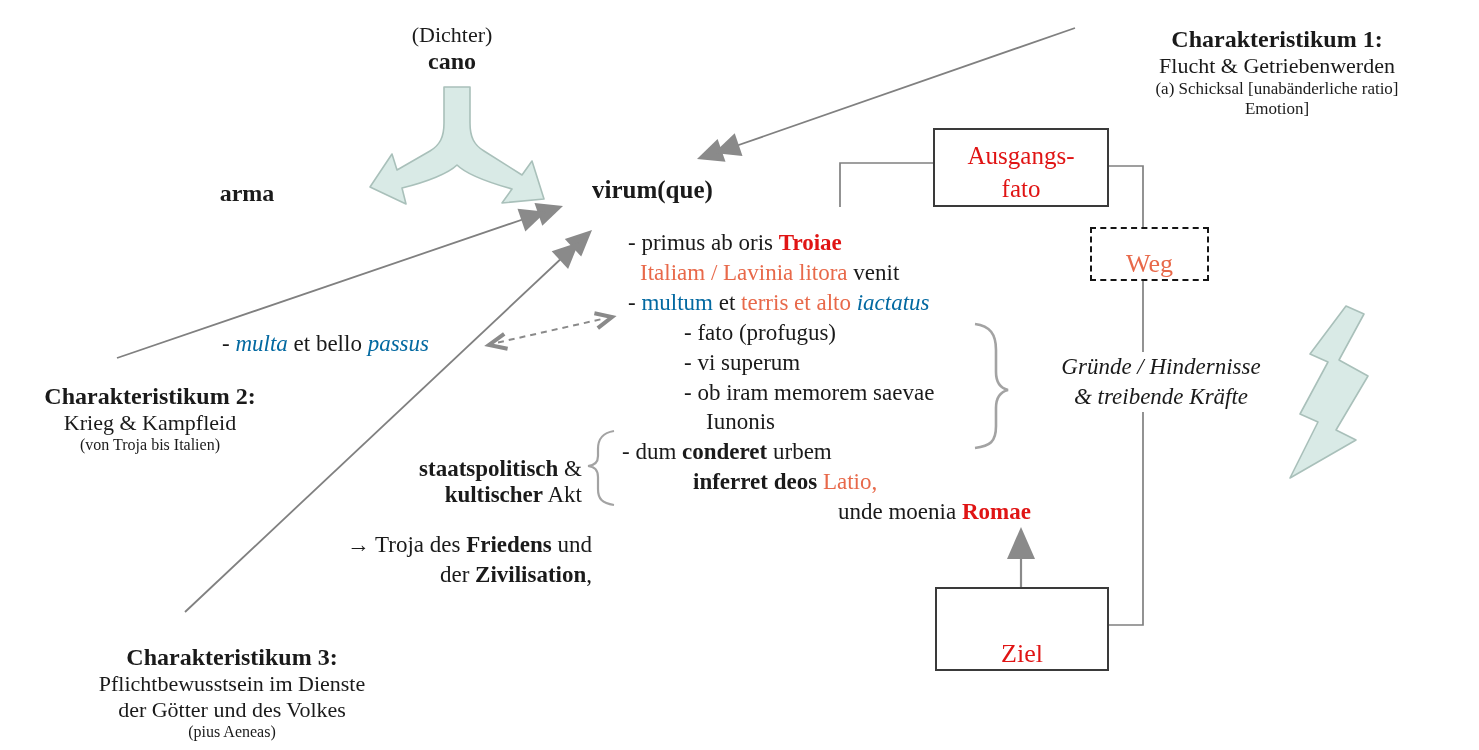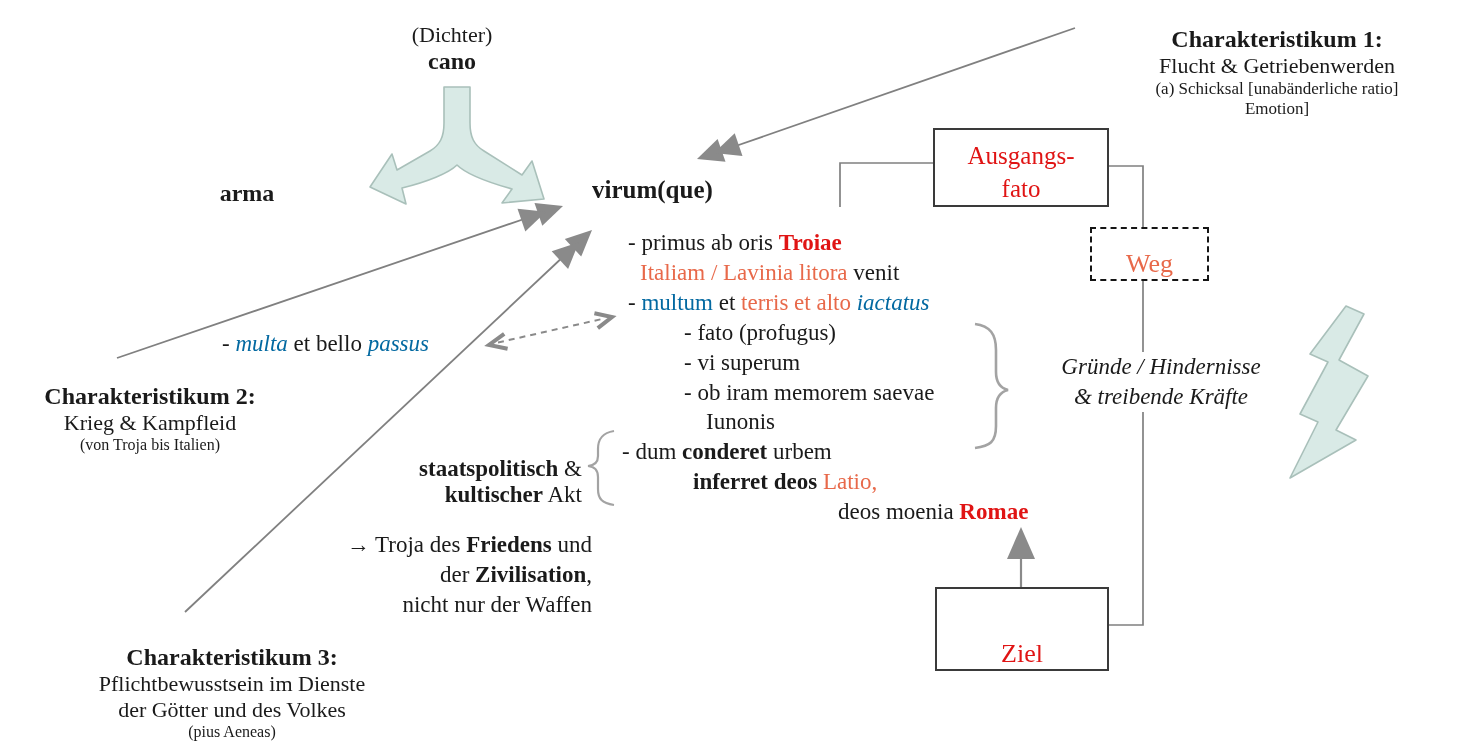--- a/index.html
+++ b/index.html
@@ -128,27 +128,26 @@
     <div><span class="b">kultischer</span><span> Akt</span></div>
   </div>
 
   <div class="abs t23" style="left:622px;top:439px;">
     <span>- dum </span><span class="b">conderet</span><span> urbem</span>
   </div>
   <div class="abs t23" style="left:693px;top:469px;">
     <span class="b">inferret deos</span><span class="salmon"> Latio,</span>
   </div>
   <div class="abs t23" style="left:838px;top:499px;">
-    <span>deos moenia </span><span class="b red">Romae</span>
+    <span>unde moenia </span><span class="b red">Romae</span>
   </div>
 
   <div class="abs rgt t23" style="right:887px;top:530px;line-height:30px;">
     <div><span>→ Troja des </span><span class="b">Friedens</span><span> und</span></div>
     <div><span>der </span><span class="b">Zivilisation</span><span>,</span></div>
-    <div>nicht nur der Waffen</div>
   </div>
 
   <div class="abs ctr" style="left:62px;top:644px;width:340px;">
     <div class="t24 b">Charakteristikum 3:</div>
     <div class="t22">Pflichtbewusstsein im Dienste</div>
     <div class="t22">der Götter und des Volkes</div>
     <div class="t16">(pius Aeneas)</div>
   </div>
 
   <div class="abs ctr whitebg t23" style="left:1042px;top:352px;width:238px;line-height:30px;">

